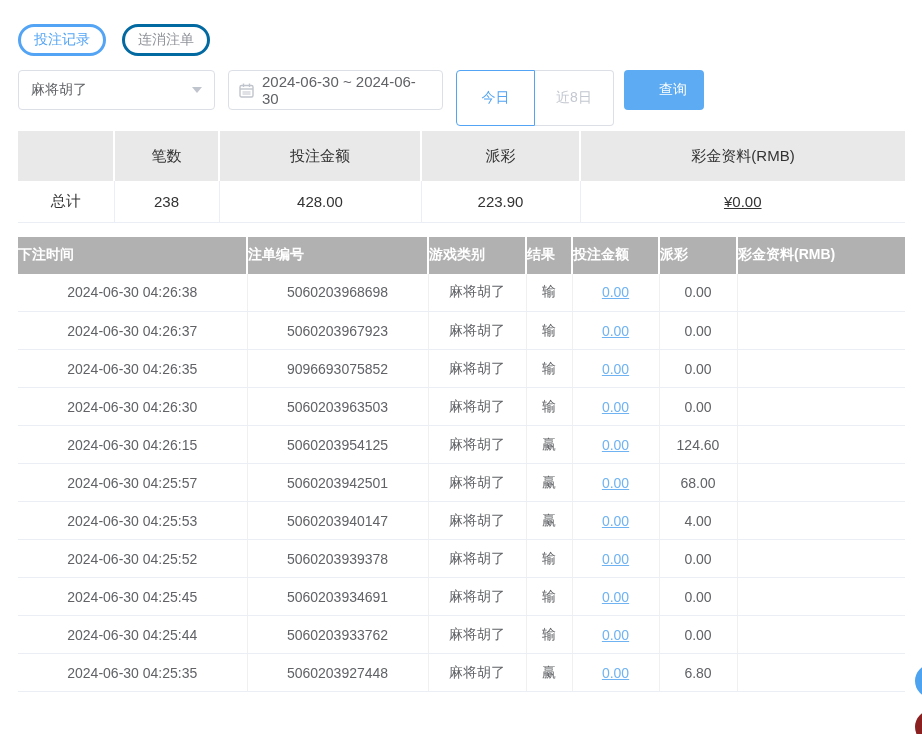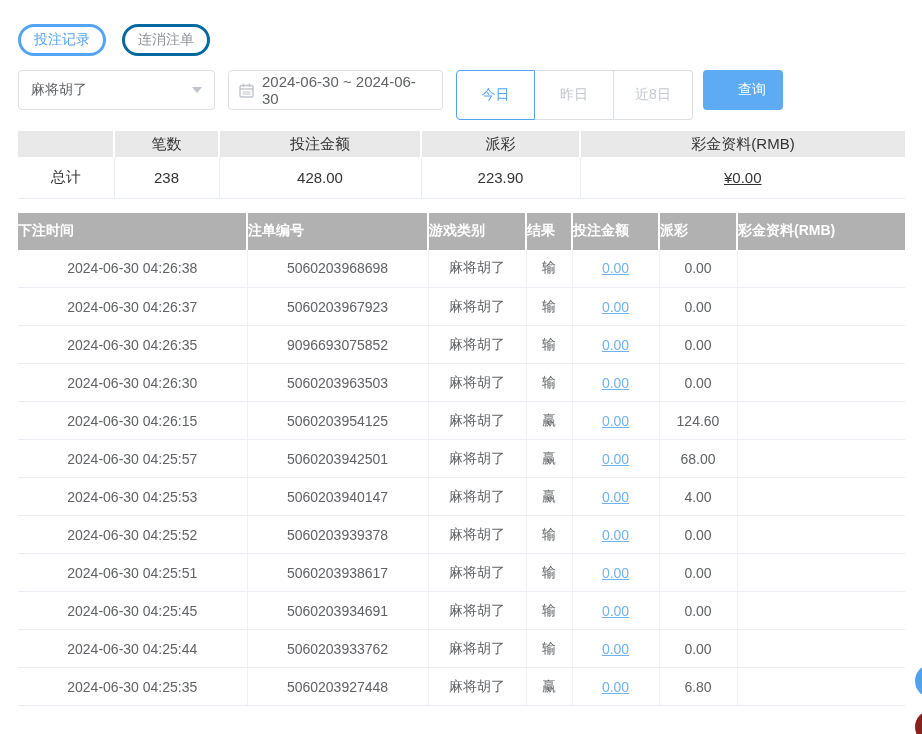--- a/index.html
+++ b/index.html
@@ -21,30 +21,30 @@
   .tab.active{border-color:var(--accent-blue);color:var(--accent-blue);}
   .filters{margin-top:14px;height:40px;display:flex;align-items:center;}
   .select{width:197px;height:40px;border:1px solid #dcdfe6;border-radius:4px;display:flex;
     align-items:center;justify-content:space-between;padding:0 12px;font-size:14px;color:#606266;cursor:pointer;background:#fff;}
   .caret{width:0;height:0;border-left:5px solid transparent;border-right:5px solid transparent;
     border-top:6px solid #c0c4cc;display:inline-block;}
   .date-input{width:215px;height:40px;border:1px solid #dcdfe6;border-radius:4px;margin-left:13px;
     display:flex;align-items:center;padding:0 10px;font-size:15px;color:#606266;background:#fff;cursor:pointer;}
   .date-input svg{margin-right:8px;flex:none;}
   .btn-group{display:flex;margin-left:13px;height:40px;}
-  .range-btn{width:79px;height:50px;background:#fff;border:1px solid #dcdfe6;border-left-width:0;
+  .range-btn{width:79px;height:56px;background:#fff;border:1px solid #dcdfe6;border-left-width:0;
     font-size:14px;color:#c3c7cf;cursor:pointer;}
   .range-btn:first-child{border-left-width:1px;border-radius:4px 0 0 4px;}
   .range-btn:last-child{border-radius:0 4px 4px 0;}
   .range-btn.active{border:1px solid var(--accent-blue);color:var(--accent-blue);position:relative;z-index:1;}
   .search-btn{width:80px;height:40px;margin-left:10px;background:#5dabf3;color:#fff;border:none;
     border-radius:4px;font-size:14px;cursor:pointer;padding-left:18px;}
   table{border-collapse:collapse;table-layout:fixed;width:887px;}
   .summary-table{margin-top:21px;}
-  .summary-table th{background:var(--summary-header-gray);height:26px;font-size:15px;font-weight:normal;
+  .summary-table th{background:var(--summary-header-gray);height:50px;font-size:15px;font-weight:normal;
     color:#333;text-align:center;border-right:2px solid #fff;}
   .summary-table th:last-child{border-right:none;}
   .summary-table td{height:41px;font-size:15px;color:#333;text-align:center;
     border-right:1px solid #ebeef5;border-bottom:1px solid #ebeef5;background:#fff;}
   .summary-table td:last-child{border-right:none;text-decoration:underline;}
   .bet-table{margin-top:14px;}
   .bet-table th{background:var(--table-header-gray);height:37px;font-size:14px;font-weight:bold;
     color:#fff;text-align:left;border-right:2px solid #fff;}
   .bet-table th:last-child{border-right:none;}
   .bet-table td{height:38px;font-size:14px;color:#606266;text-align:center;
@@ -76,21 +76,20 @@
         <rect x="1" y="2.5" width="13" height="11.5" rx="1.5" fill="none" stroke="#c0c4cc" stroke-width="1.4"></rect>
         <line x1="1" y1="6" x2="14" y2="6" stroke="#c0c4cc" stroke-width="1.4"></line>
         <line x1="4.5" y1="0.5" x2="4.5" y2="4" stroke="#c0c4cc" stroke-width="1.4"></line>
         <line x1="10.5" y1="0.5" x2="10.5" y2="4" stroke="#c0c4cc" stroke-width="1.4"></line>
         <rect x="3.5" y="8" width="8" height="4" fill="#c0c4cc" opacity="0.5"></rect>
       </svg>
       <span>2024-06-30 ~ 2024-06-30</span>
     </div>
     <div class="btn-group">
       <button class="range-btn active">今日</button>
-      <button class="range-btn">昨日</button>
       <button class="range-btn">近8日</button>
     </div>
     <button class="search-btn">查询</button>
   </div>
 
   <table class="summary-table">
     <colgroup>
       <col style="width:96px">
         <col style="width:105px">
         <col style="width:202px">
@@ -205,29 +204,20 @@
         <tr>
           <td>2024-06-30 04:25:52</td>
           <td>5060203939378</td>
           <td>麻将胡了</td>
           <td>输</td>
           <td><a class="amount-link">0.00</a></td>
           <td>0.00</td>
           <td></td>
         </tr>
         <tr>
-          <td>2024-06-30 04:25:51</td>
-          <td>5060203938617</td>
-          <td>麻将胡了</td>
-          <td>输</td>
-          <td><a class="amount-link">0.00</a></td>
-          <td>0.00</td>
-          <td></td>
-        </tr>
-        <tr>
           <td>2024-06-30 04:25:45</td>
           <td>5060203934691</td>
           <td>麻将胡了</td>
           <td>输</td>
           <td><a class="amount-link">0.00</a></td>
           <td>0.00</td>
           <td></td>
         </tr>
         <tr>
           <td>2024-06-30 04:25:44</td>

